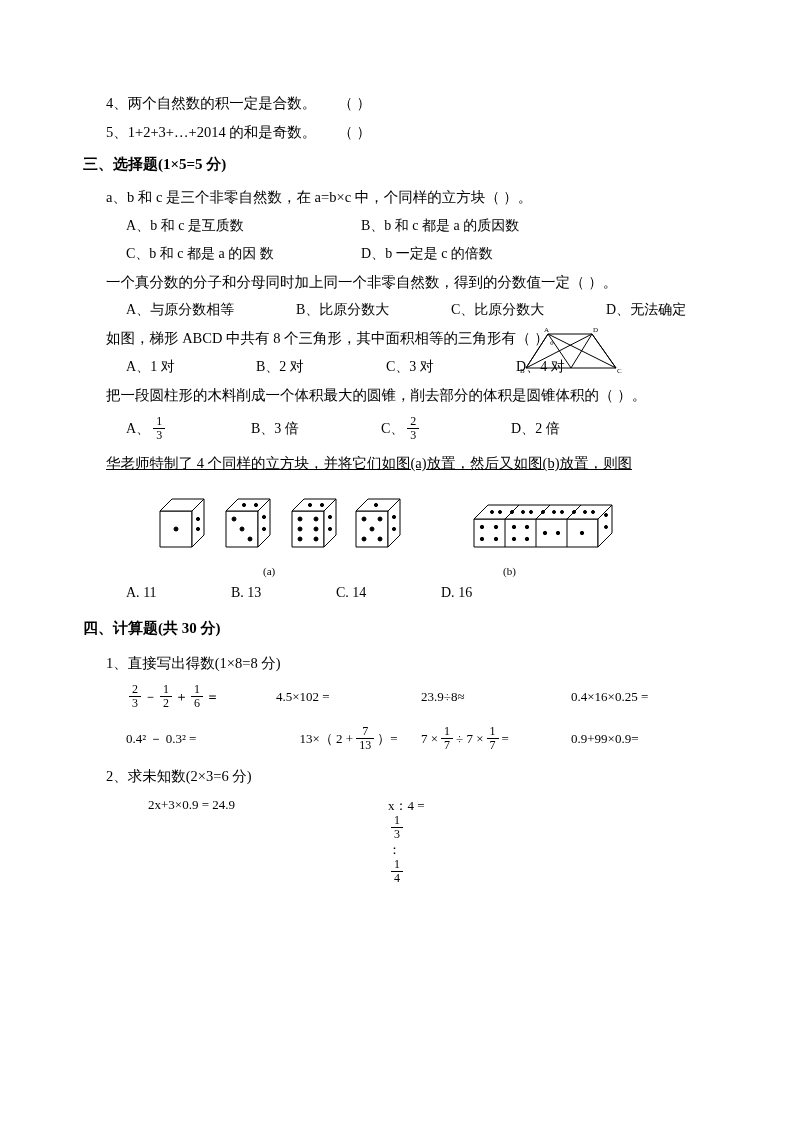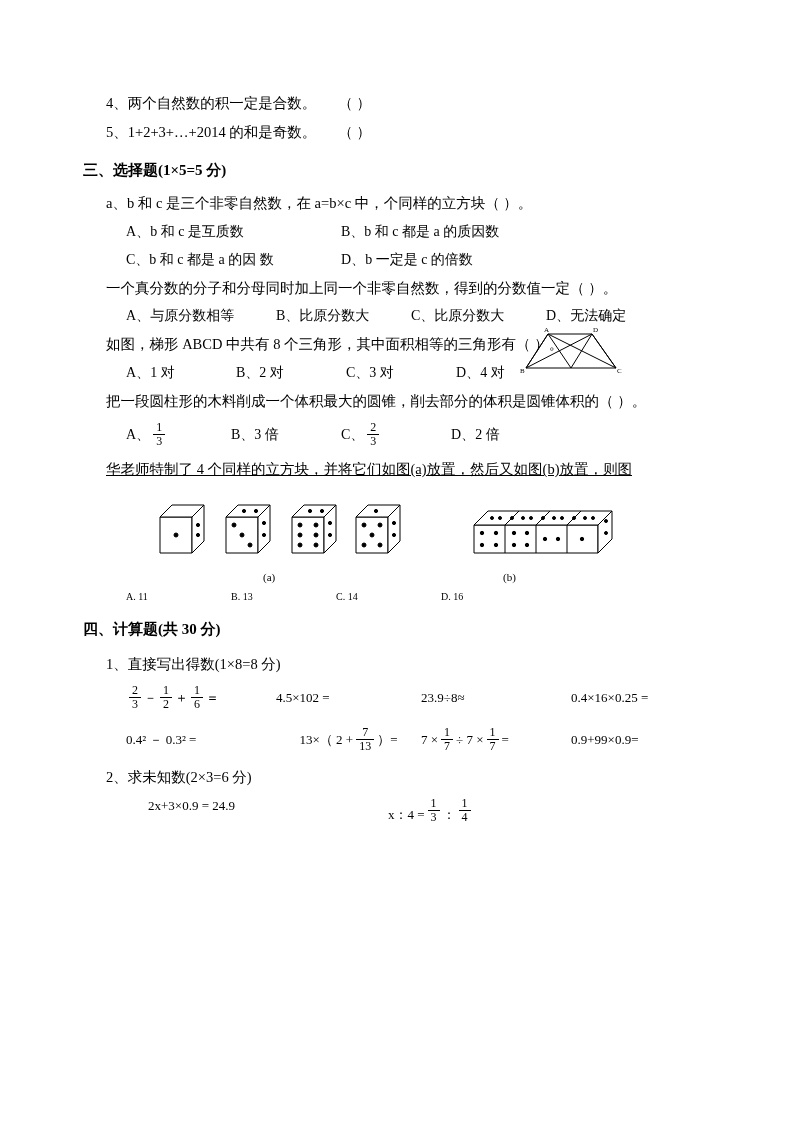--- a/index.html
+++ b/index.html
@@ -28,25 +28,25 @@
     top: 96px;
     width: 640px;
   }
   .line {
     font-size: 14.5px;
     line-height: 1.0;
     margin-bottom: 14px;
     white-space: nowrap;
   }
   .indent1 { padding-left: 28px; }
-  .indent2 { padding-left: 48px; }
+  .indent2 { padding-left: 48px; gap: 20px; }
   .section-head {
     font-size: 15px;
     font-weight: bold;
-    margin-top: 22px;
+    margin-top: 16px;
     margin-bottom: 16px;
     padding-left: 5px;
   }
   .opts {
     display: flex;
     font-size: 14px;
   }
   .opt { white-space: nowrap; }
 
   
@@ -84,21 +84,21 @@
   .cap-row {
     position: relative;
     height: 14px;
     font-size: 11px;
   }
   .cap-a { position: absolute; left: 185px; }
   .cap-b { position: absolute; left: 425px; }
 
   .ans-row {
     display: flex;
-    font-size: 10px;
+    font-size: 14px;
     padding-left: 48px;
     margin-top: 6px;
     margin-bottom: 14px;
   }
   .ans-row span { display: inline-block; }
 
   .calc-row {
     display: flex;
     font-size: 13px;
     font-family: "Liberation Serif", serif;
@@ -338,21 +338,21 @@
       </span>
       <span class="calc-cell">0.9+99×0.9=</span>
     </div>
 
     <div class="line indent1" style="margin-bottom:2px;">
       <span>2、</span><span>求未知数(2×3=6 分)</span>
     </div>
 
     <div class="eq-row">
       <span style="width:240px">2x+3×0.9 = 24.9</span>
-      <span style="display:inline-flex;align-items:flex-end;">
+      <span style="display:inline-flex;align-items:flex-start;flex-direction:column;">
         <span>x：4 =</span>
         <span class="frac">
             <span class="num">1</span>
             <span class="den">3</span>
           </span>
         <span>：</span>
         <span class="frac">
             <span class="num">1</span>
             <span class="den">4</span>
           </span>

